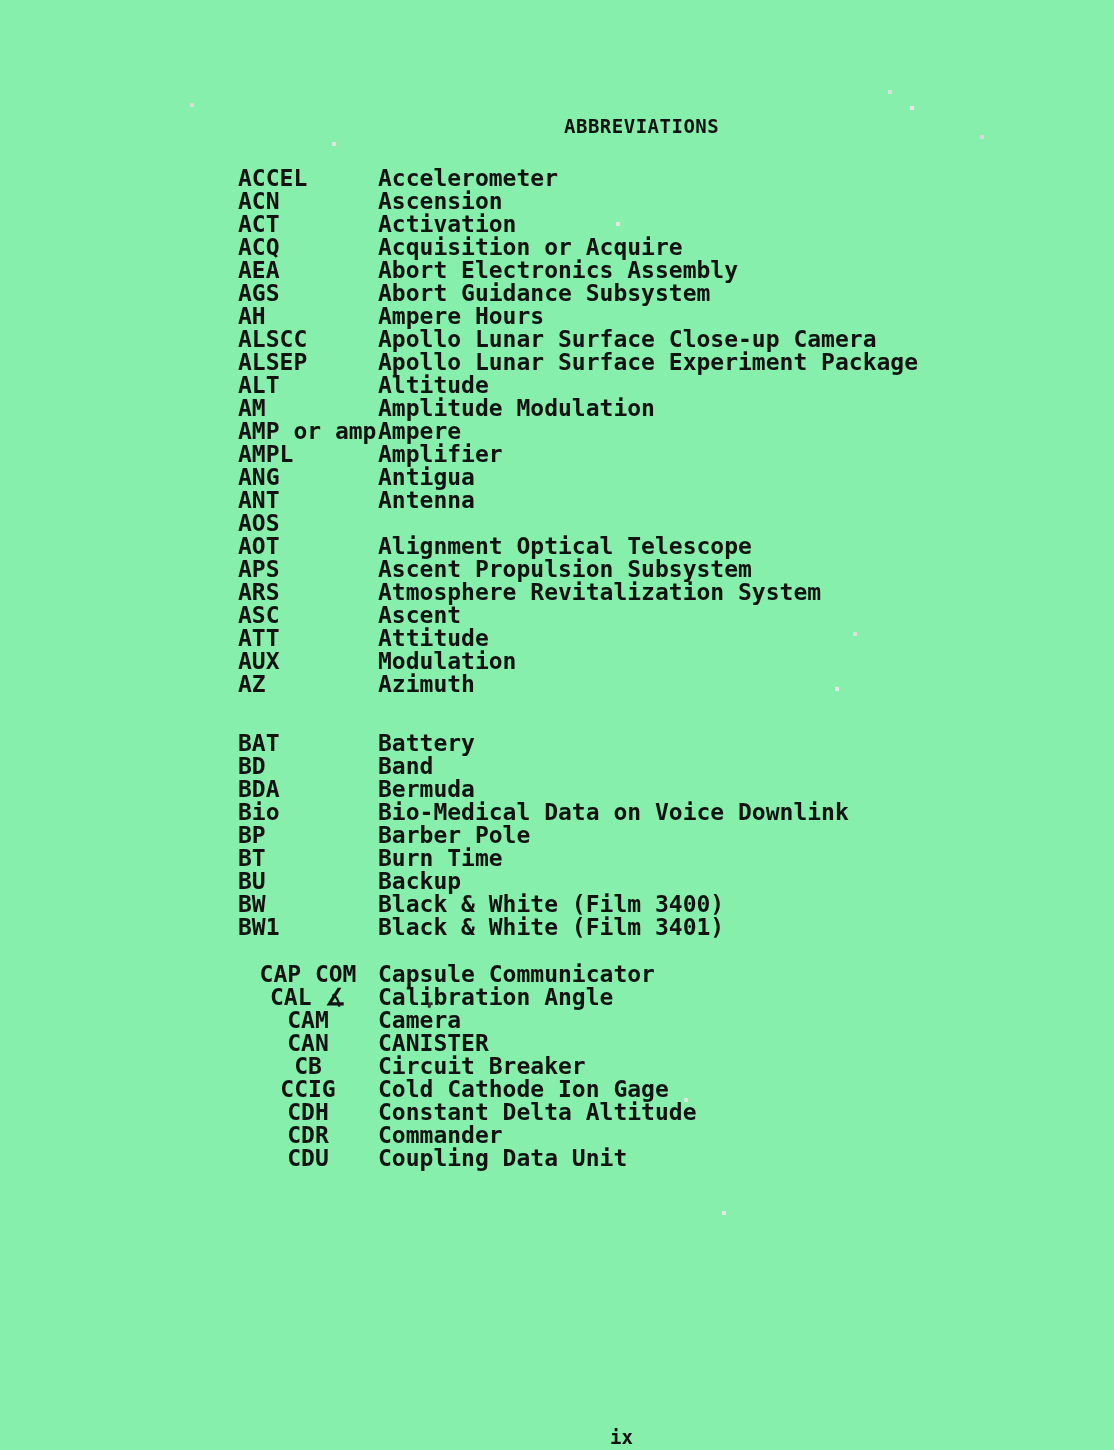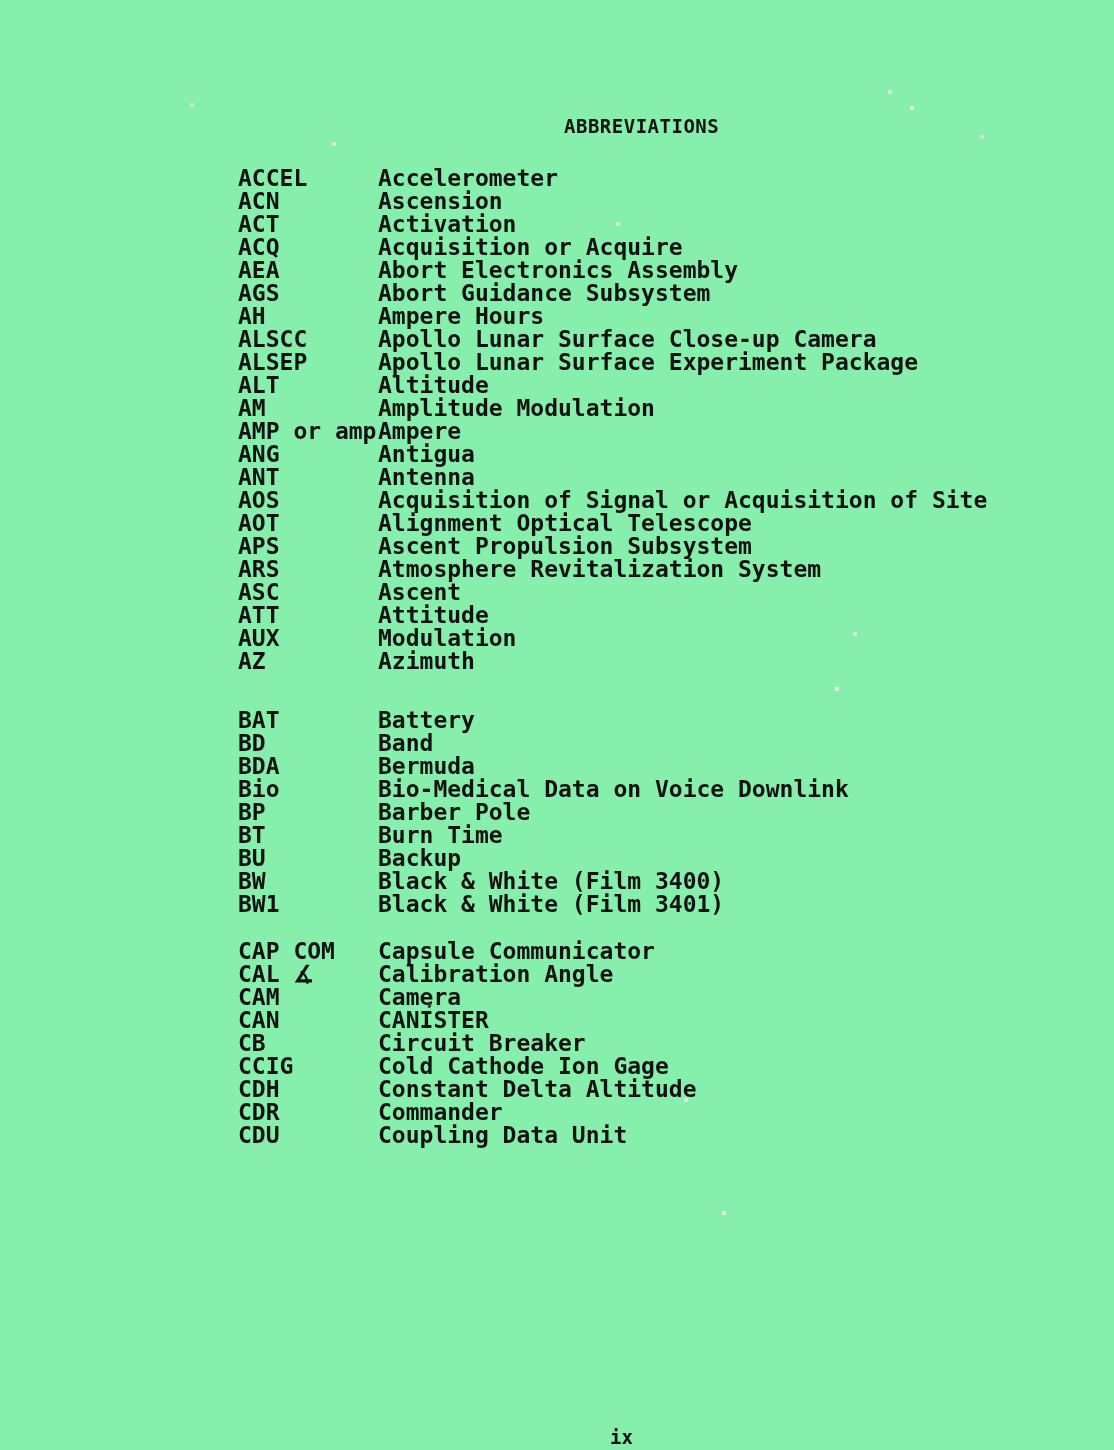--- a/index.html
+++ b/index.html
@@ -31,21 +31,21 @@
     letter-spacing: 0.5px;
     white-space: nowrap;
   }
   .list {
     position: absolute;
     left: 238px;
     top: 167px;
   }
   .abbr-section { margin: 0; }
   .abbr-section.sec-b { margin-top: 36px; }
-  .abbr-section.sec-c { margin-top: 24px; }
+  .abbr-section.sec-c { margin-top: 24px; text-align: center; }
   .row {
     display: flex;
     height: 23px;
     line-height: 23px;
     font-size: 23px;
     white-space: nowrap;
   }
   .abbr {
     flex: 0 0 140px;
     width: 140px;
@@ -137,30 +137,33 @@
         </div>
         <div class="row">
           <span class="abbr">AM</span>
           <span class="meaning">Amplitude Modulation</span>
         </div>
         <div class="row">
           <span class="abbr">AMP or amp</span>
           <span class="meaning">Ampere</span>
         </div>
         <div class="row">
+          <span class="abbr">AMPL</span>
+          <span class="meaning">Amplifier</span>
+        </div>
+        <div class="row">
           <span class="abbr">ANG</span>
           <span class="meaning">Antigua</span>
         </div>
         <div class="row">
           <span class="abbr">ANT</span>
           <span class="meaning">Antenna</span>
         </div>
         <div class="row">
           <span class="abbr">AOS</span>
-          <span class="meaning">Acquisition of Signal or Acquisition of Site</span>
         </div>
         <div class="row">
           <span class="abbr">AOT</span>
           <span class="meaning">Alignment Optical Telescope</span>
         </div>
         <div class="row">
           <span class="abbr">APS</span>
           <span class="meaning">Ascent Propulsion Subsystem</span>
         </div>
         <div class="row">

